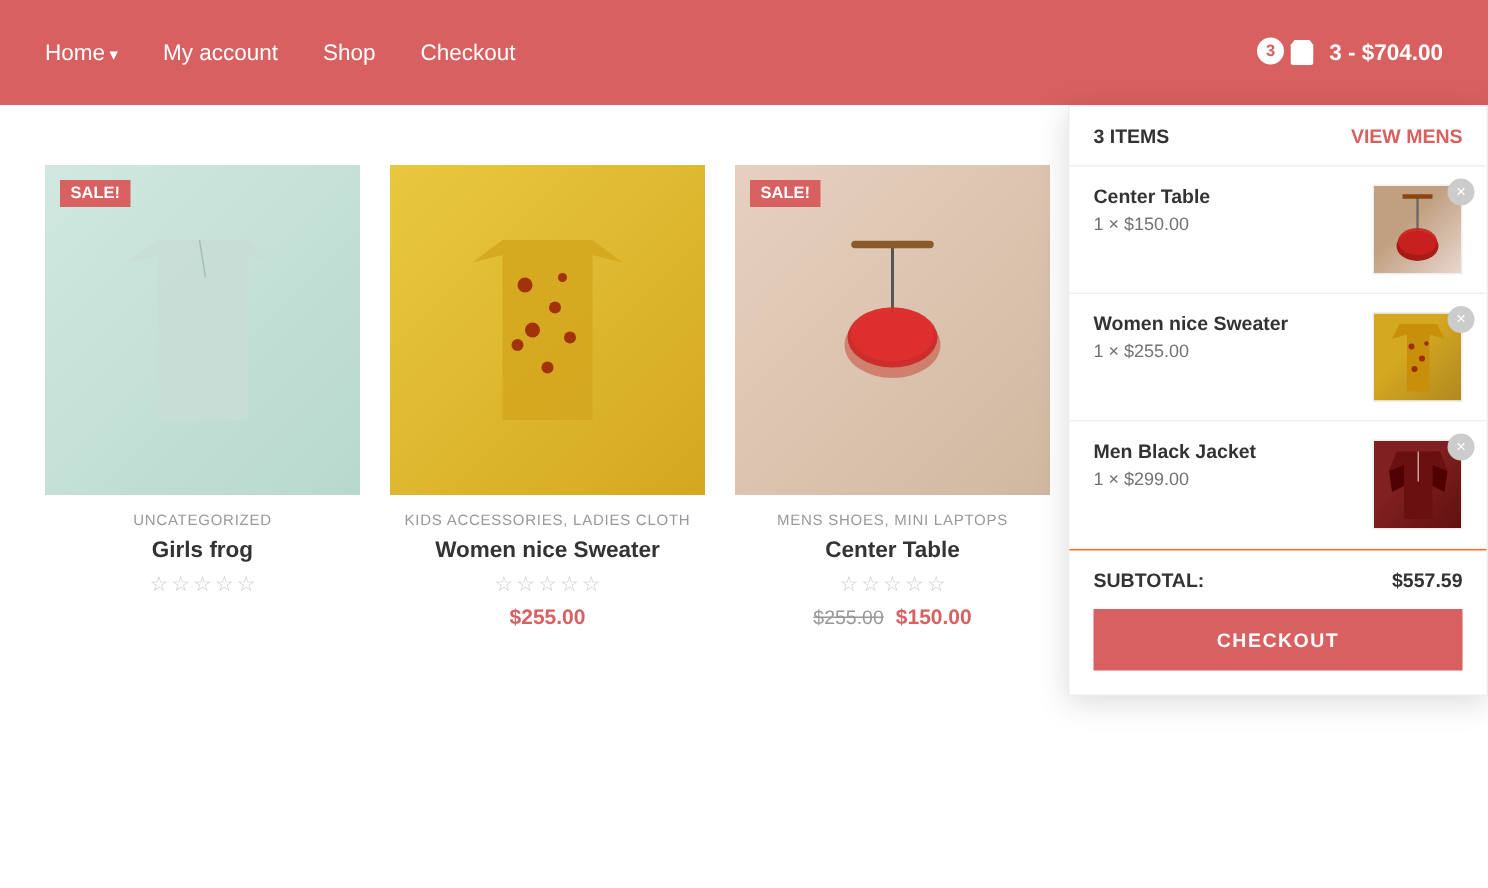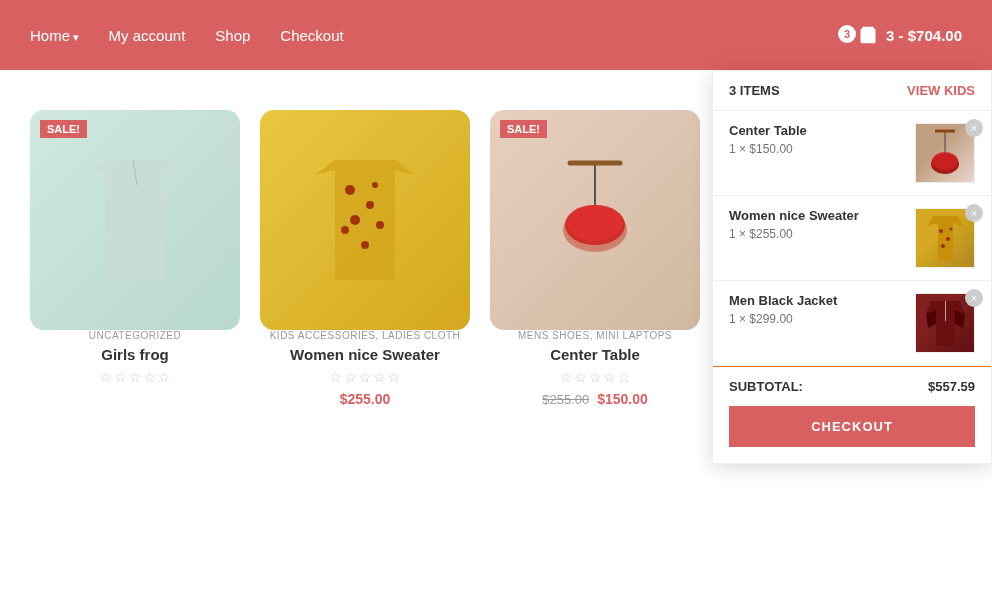--- a/index.html
+++ b/index.html
@@ -177,21 +177,20 @@
     }
     .product-image-wrap {
       width: 100%;
       height: 220px;
       background: #f5f5f5;
       display: flex;
       align-items: center;
       justify-content: center;
       position: relative;
       overflow: hidden;
-      border-radius: 14px;
     }
     .sale-badge {
       position: absolute;
       top: 10px;
       left: 10px;
       background: #d96060;
       color: #fff;
       font-size: 11px;
       font-weight: bold;
       padding: 3px 7px;
@@ -218,21 +217,21 @@
     
     .product-img-3 {
       background: linear-gradient(135deg, #e8d0c0 0%, #d0b8a0 100%);
     }
     
     .product-img-4 {
       background: linear-gradient(135deg, #c0b0b0 0%, #a09090 100%);
     }
 
     .product-info {
-      padding: 0 0;
+      padding: 12px 0;
       text-align: center;
     }
     .product-category {
       font-size: 10px;
       color: #999;
       text-transform: uppercase;
       margin-bottom: 5px;
       letter-spacing: 0.5px;
     }
     .product-name {
@@ -313,21 +312,21 @@
         <line x1="3" y1="6" x2="21" y2="6" stroke="white" stroke-width="1" fill="none"></line>
         <path d="M16 10a4 4 0 01-8 0" fill="none" stroke="white" stroke-width="1.5"></path>
       </svg>
     </span>
     <span>3 - $704.00</span>
   </button>
 
   <div class="cart-dropdown">
     <div class="cart-dropdown-header">
       <span class="cart-items-count">3 ITEMS</span>
-      <a class="view-cart-link">VIEW KIDS</a>
+      <a class="view-cart-link">VIEW MENS</a>
     </div>
 
     <div class="cart-item">
       <div class="cart-item-info">
         <div class="cart-item-name">Center Table</div>
         <div class="cart-item-qty-price">1 × $150.00</div>
       </div>
       <div class="cart-item-img cart-img-chair">
         <svg width="40" height="55" viewBox="0 0 40 55">
           <line x1="20" y1="5" x2="20" y2="30" stroke="#666" stroke-width="1.5"></line>

